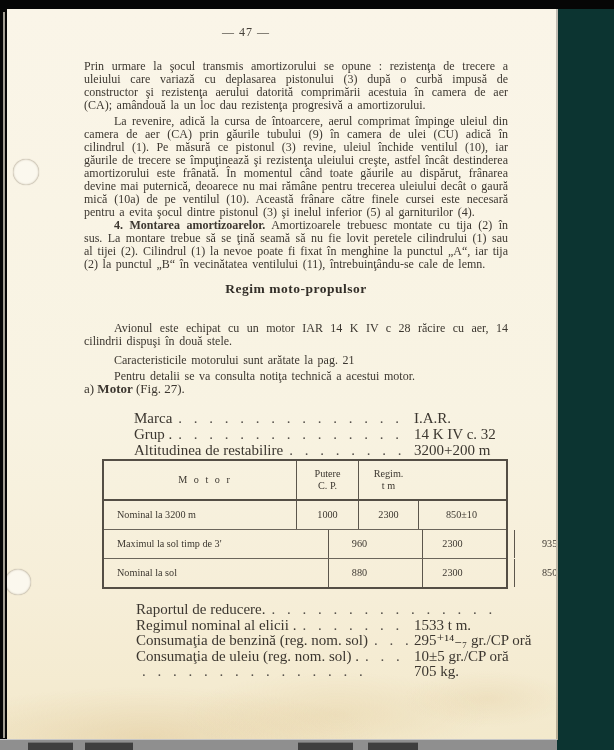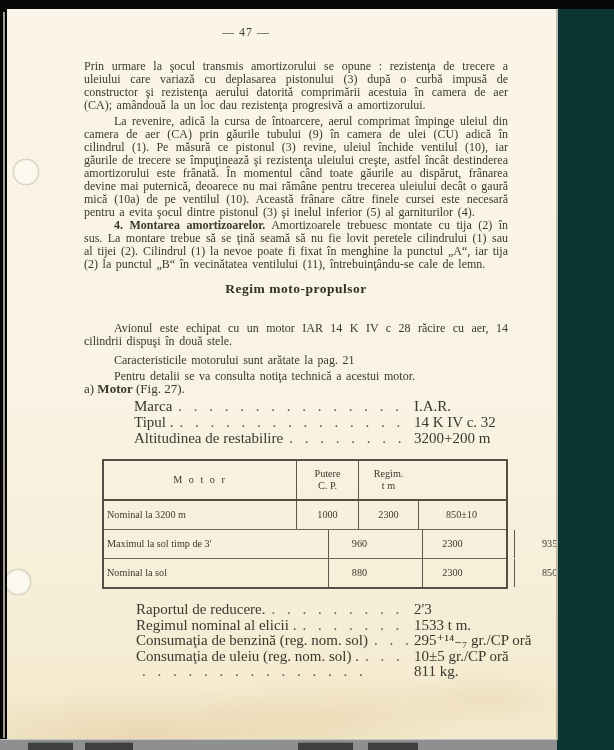--- a/index.html
+++ b/index.html
@@ -68,38 +68,38 @@
   .spec-list{position:absolute;display:block;}
   .specs-top{top:389px;left:50px;width:376px;}
   .specs-bottom{top:593px;left:52px;width:398px;}
   .spec-row{display:flex;align-items:baseline;font-size:15px;color:#3c3730;}
   .specs-top .spec-row{height:16px;line-height:16px;}
   .specs-bottom .spec-row{height:15.6px;line-height:15.6px;}
   .spec-label{white-space:nowrap;flex:none;}
   .spec-dots{flex:1;overflow:hidden;white-space:nowrap;color:#55504a;margin:0 6px;}
   .spec-dots::after{content:".     .     .     .     .     .     .     .     .     .     .     .     .     .     .";word-spacing:8px;}
   .spec-value{flex:none;white-space:nowrap;text-align:left;}
-  .specs-top .spec-value{width:96px;}
+  .specs-top .spec-value{width:96px;margin-top:12px;}
   .specs-bottom .spec-value{width:120px;}
 
   .motor-table{
     position:absolute;left:95px;top:450px;width:402px;
     border:2px solid #544e45;
     background:transparent;
     font-size:10.2px;color:#3c3730;
   }
   .t-row{display:grid;grid-template-columns:192px 62px 60px 86px;}
   .t-head{border-bottom:2px solid #544e45;}
   .t-row + .t-row:not(.t-head){border-top:1px solid #6b655b;gap:32px;}
   .t-cell{
     display:flex;align-items:center;justify-content:center;text-align:center;
     white-space:pre-line;padding:2px 3px;line-height:12.5px;
     border-left:1px solid #5c564c;
   }
-  .t-cell:first-child{border-left:none;justify-content:flex-start;text-align:left;padding-left:3px;}
+  .t-cell:first-child{border-left:none;justify-content:flex-start;text-align:left;padding-left:13px;}
   .t-head .t-cell{height:34px;}
   .t-body .t-cell{height:24px;}
   .t-head .t-cell:first-child{justify-content:center;text-align:center;letter-spacing:2px;}
 
   .taskbar{
     position:absolute;left:0;bottom:0;width:557px;height:10px;
     background:#8f8f8f;border-top:1px solid #c6c6c6;z-index:7;
   }
   .task-btn{
     position:absolute;top:2px;height:8px;background:#3f3f3f;
@@ -141,21 +141,21 @@
 
     <div class="motor-line"><span>a) </span><span class="b">Motor</span><span> (Fig. 27).</span></div>
 
     <div class="spec-list specs-top">
       <div class="spec-row">
         <span class="spec-label">Marca</span>
         <span class="spec-dots"></span>
         <span class="spec-value">I.A.R.</span>
       </div>
       <div class="spec-row">
-        <span class="spec-label">Tipul .</span>
+        <span class="spec-label">Grup .</span>
         <span class="spec-dots"></span>
         <span class="spec-value">14 K IV c. 32</span>
       </div>
       <div class="spec-row">
         <span class="spec-label">Altitudinea de restabilire</span>
         <span class="spec-dots"></span>
         <span class="spec-value">3200+200 m</span>
       </div>
     </div>
   </div>
@@ -187,40 +187,39 @@
         <div class="t-cell">2300</div>
         <div class="t-cell">850±10</div>
       </div>
     </div>
   </div>
 
   <div class="spec-list specs-bottom" style="left:129px;">
     <div class="spec-row">
       <span class="spec-label">Raportul de reducere.</span>
       <span class="spec-dots"></span>
-      <span class="spec-value">2'3</span>
     </div>
     <div class="spec-row">
       <span class="spec-label">Regimul nominal al elicii .</span>
       <span class="spec-dots"></span>
       <span class="spec-value">1533 t m.</span>
     </div>
     <div class="spec-row">
       <span class="spec-label">Consumaţia de benzină (reg. nom. sol)</span>
       <span class="spec-dots"></span>
       <span class="spec-value">295⁺¹⁴₋₇ gr./CP oră</span>
     </div>
     <div class="spec-row">
       <span class="spec-label">Consumaţia de uleiu (reg. nom. sol) .</span>
       <span class="spec-dots"></span>
       <span class="spec-value">10±5 gr./CP oră</span>
     </div>
     <div class="spec-row">
       <span class="spec-dots"></span>
-      <span class="spec-value">811 kg.</span>
+      <span class="spec-value">705 kg.</span>
     </div>
   </div>
 </div>
 
 <div class="taskbar">
   <div class="task-btn tb1"></div>
   <div class="task-btn tb2"></div>
   <div class="task-btn tb3"></div>
   <div class="task-btn tb4"></div>
 </div>

